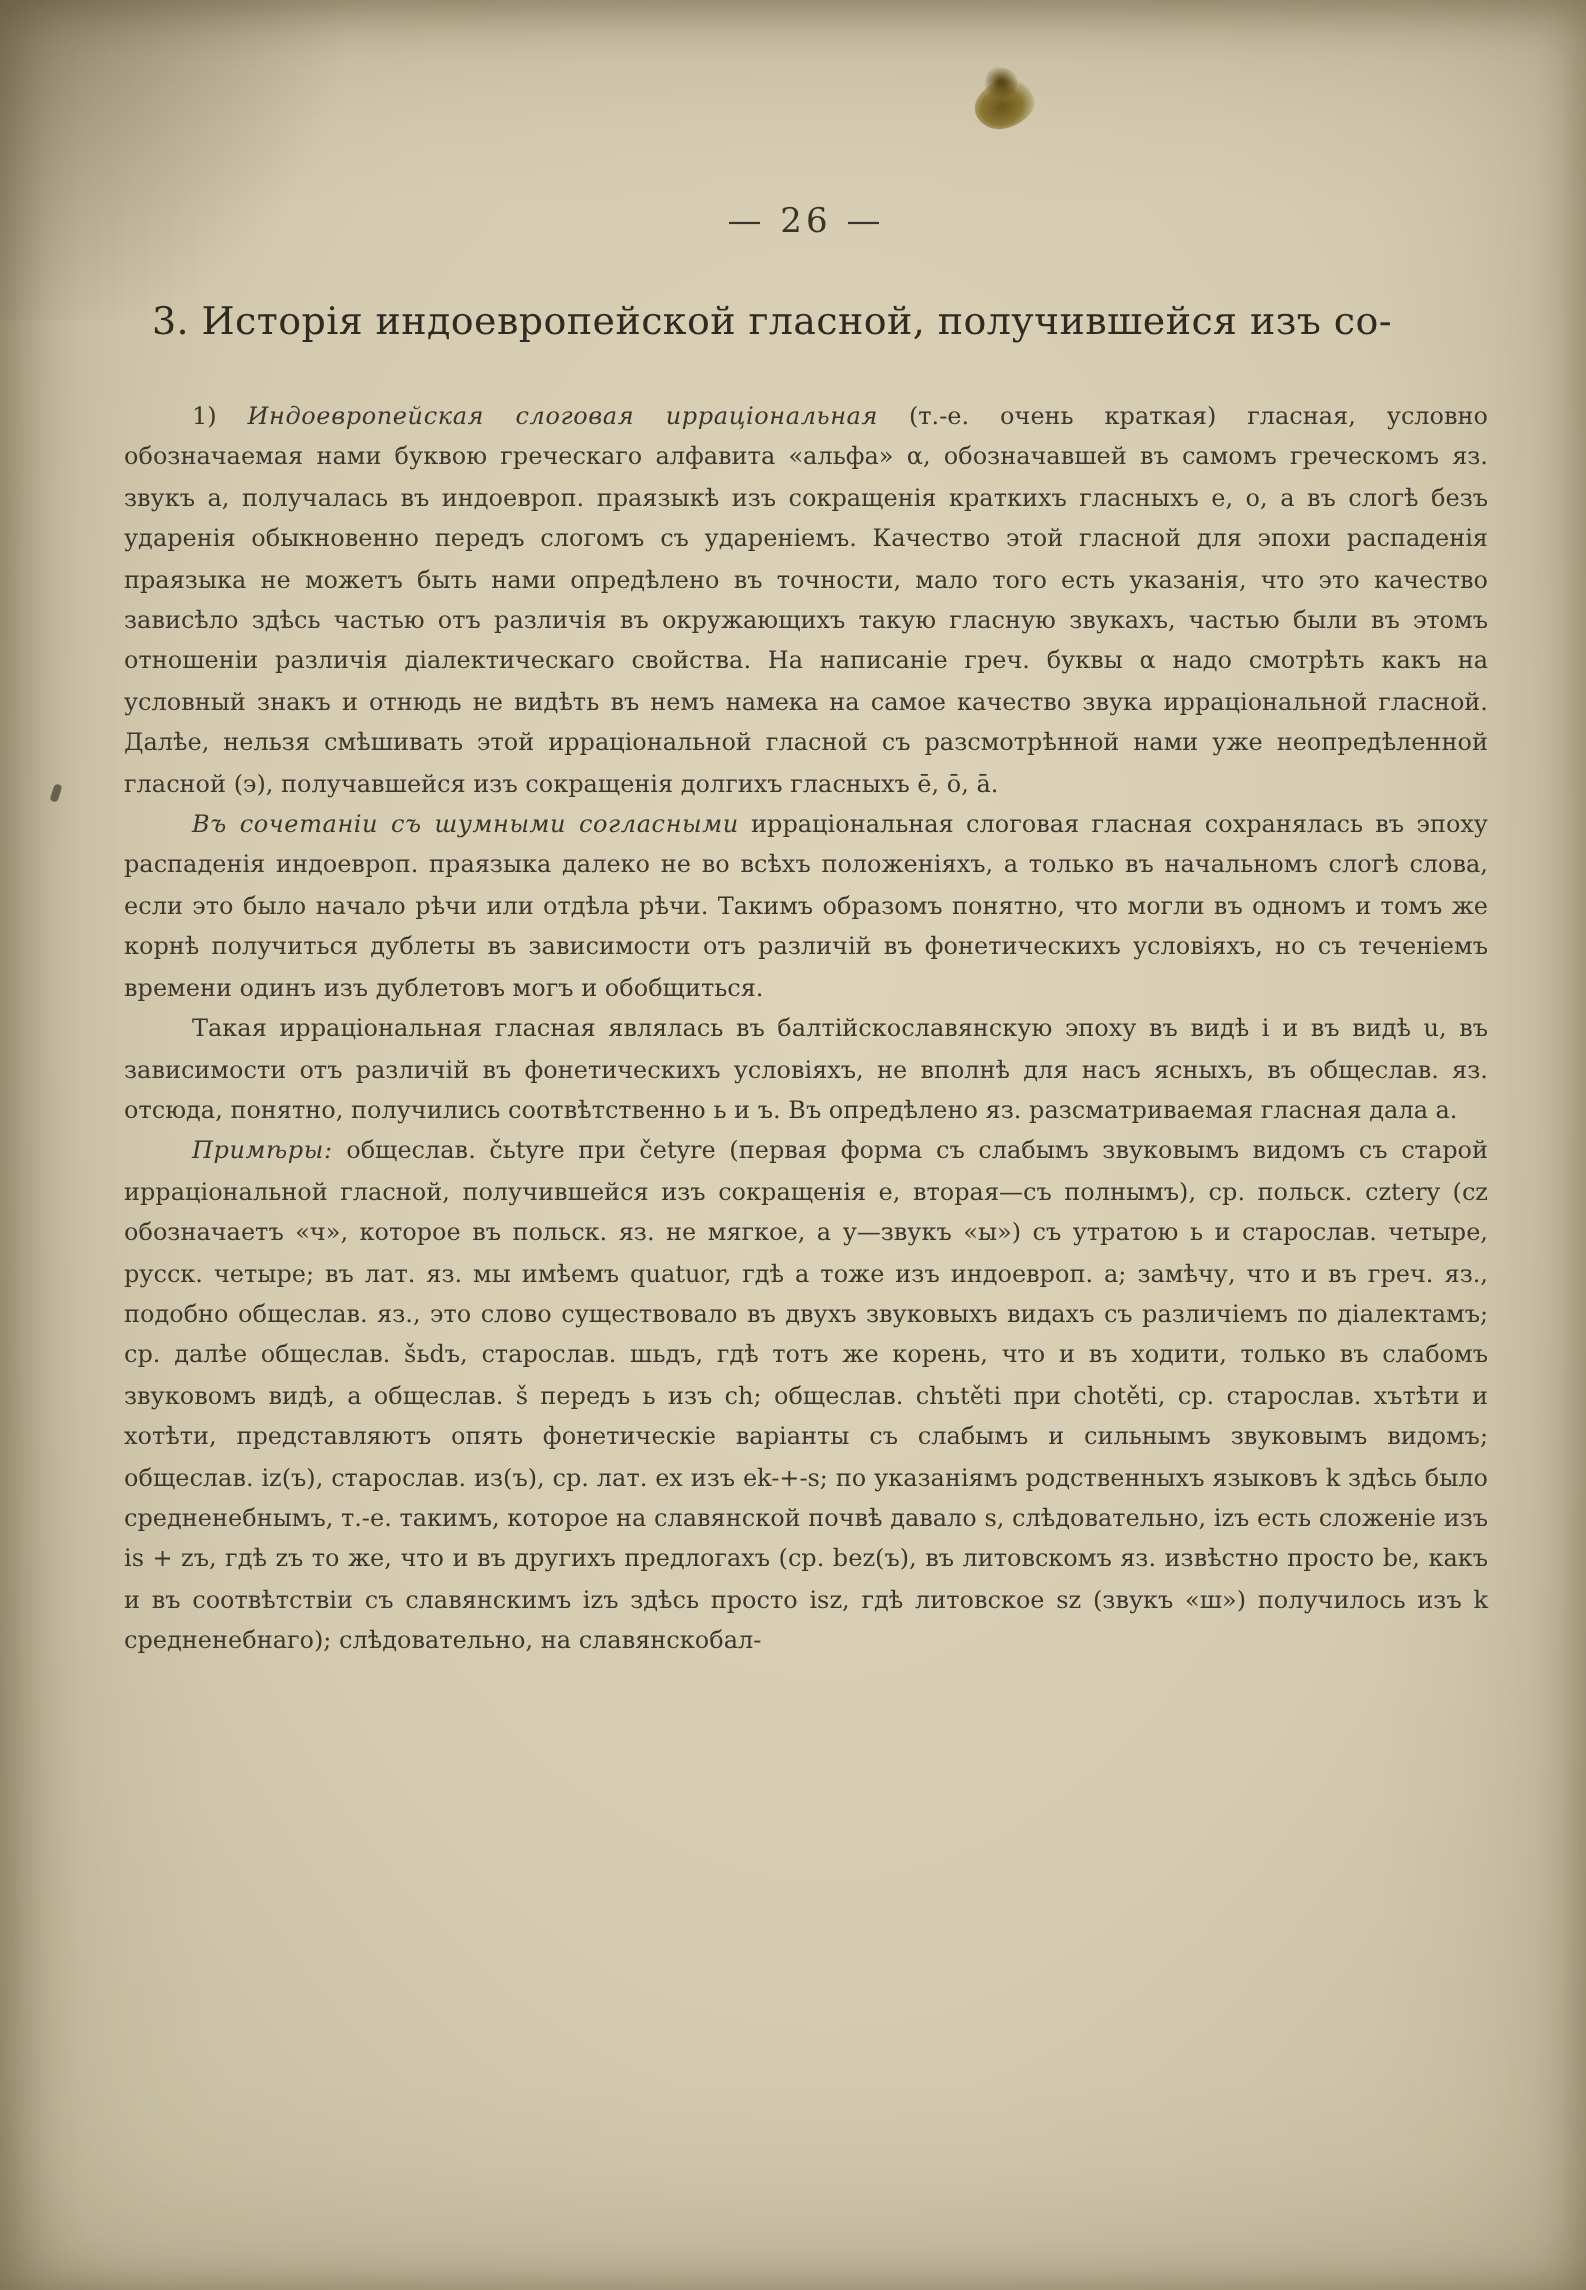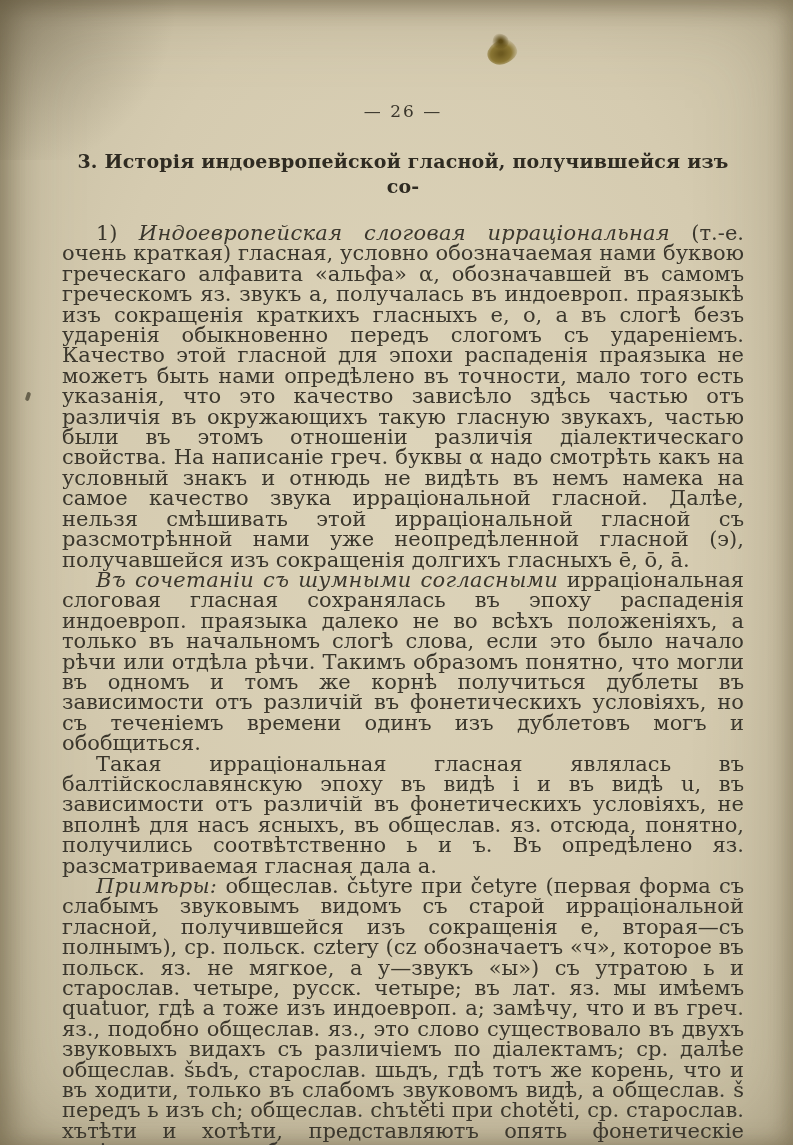--- a/index.html
+++ b/index.html
@@ -30,30 +30,29 @@
   }
   .page-number {
     text-align: center;
     font-size: 17px;
     letter-spacing: 2px;
     color: #39352b;
     margin: 0 0 28px 0;
   }
   .heading {
     margin: 0 14px 24px 14px;
-    text-align: center;
     font-size: 19px;
     line-height: 25px;
-    font-weight: bold;
+    font-weight: normal;
     color: #2f2b22;
     letter-spacing: .2px;
   }
   .body-text p {
     margin: 0;
-    font-size: 21px;
+    font-size: 12px;
     line-height: 20.4px;
     text-align: justify;
     text-indent: 34px;
     color: #3b372d;
   }
   .body-text i { letter-spacing: .3px; }
   .stain {
     position: absolute; left: 487px; top: 40px;
     width: 30px; height: 24px;
     background: radial-gradient(ellipse at 45% 55%, #6d5a20 8%, #8a7634 45%, rgba(138,118,52,0) 78%);

